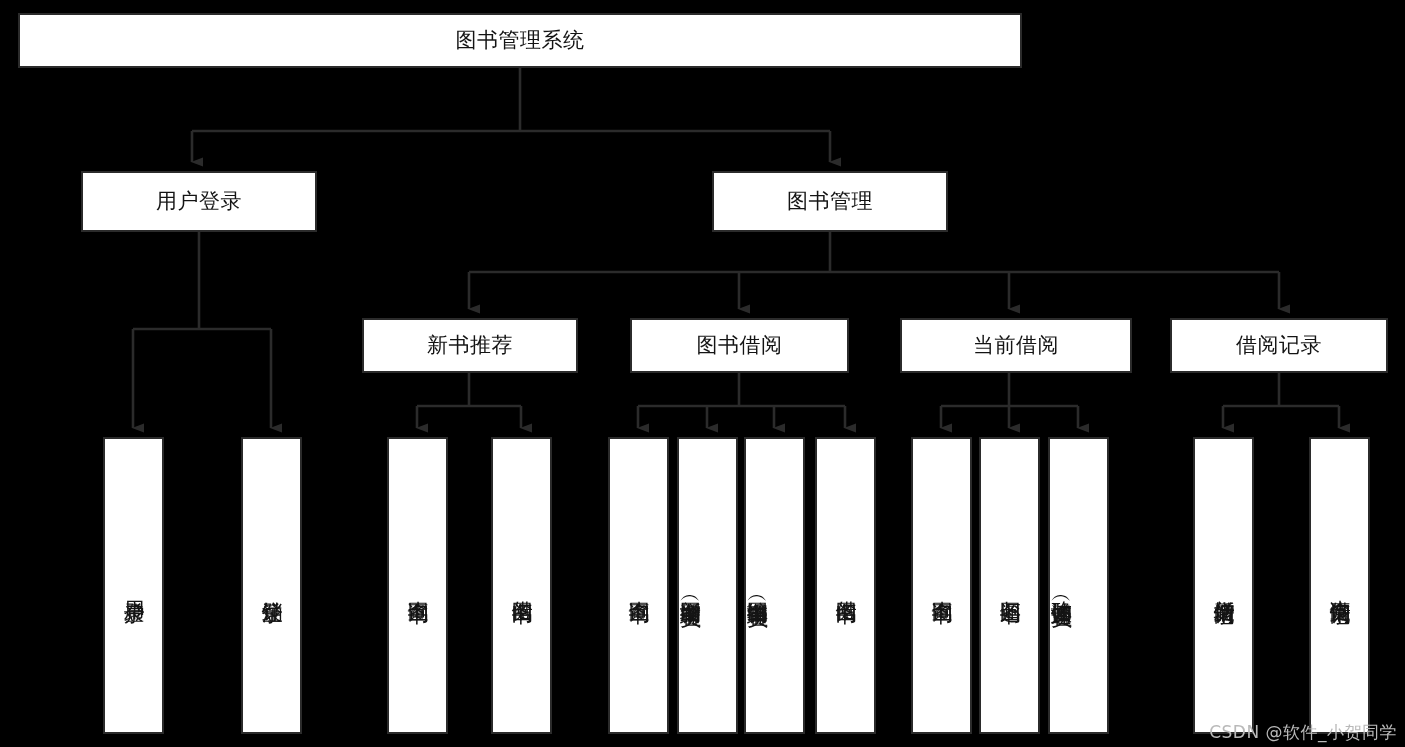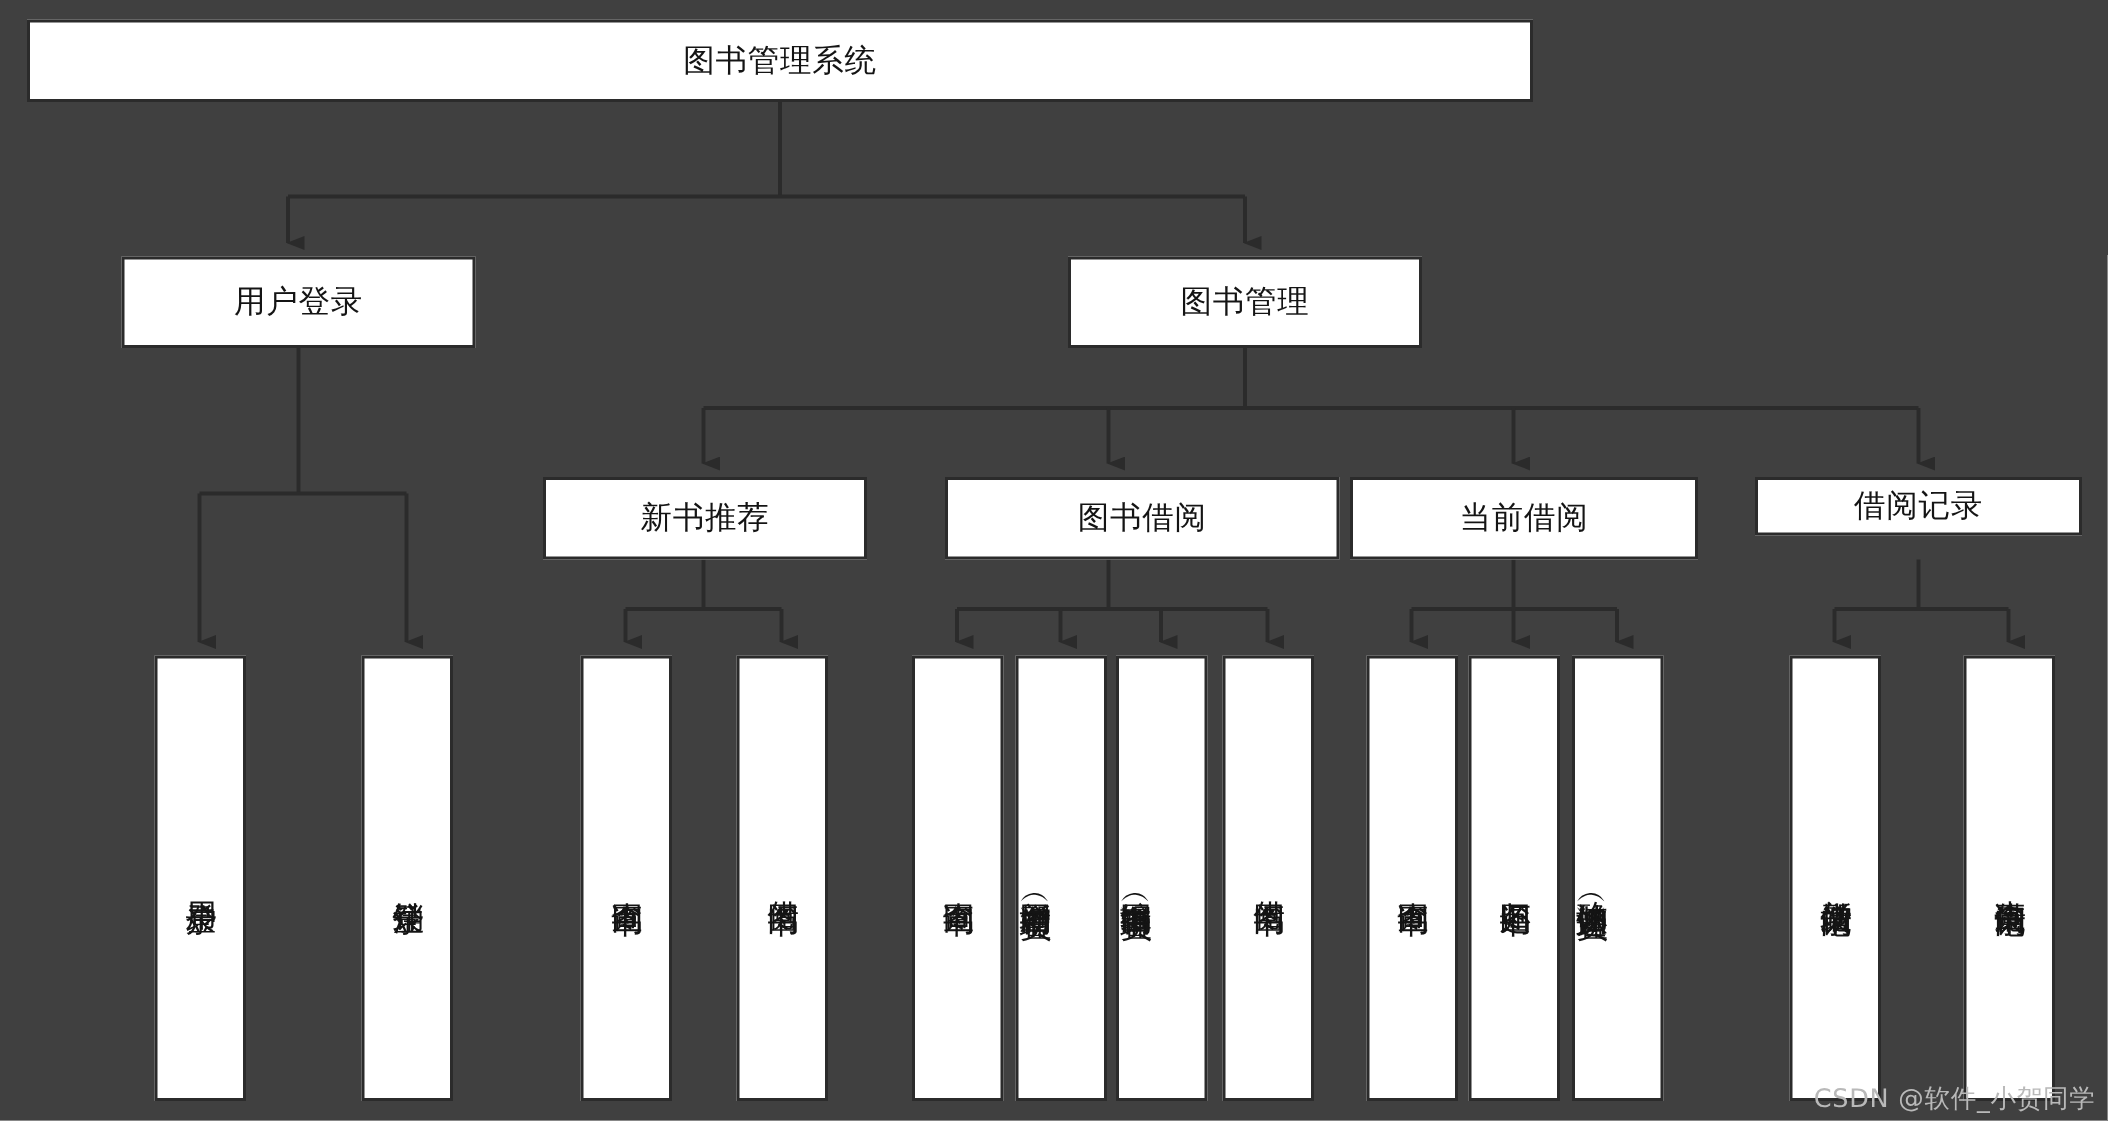--- a/index.html
+++ b/index.html
@@ -11,21 +11,21 @@
   body {
     width: 1405px;
     height: 747px;
     font-family: "DejaVu Sans", "Liberation Sans", sans-serif;
     overflow: hidden;
   }
   #diagram-root {
     position: relative;
     width: 1405px;
     height: 747px;
-    background: #404040;
+    background: #000000;
   }
   svg.connectors {
     position: absolute;
     left: 0;
     top: 0;
     width: 1405px;
     height: 747px;
     pointer-events: none;
   }
   .node {
@@ -140,27 +140,27 @@
   <div class="node horizontal" style="left:81px; top:171px; width:236px; height:61px;">
     <span class="node-label">用户登录</span>
   </div>
   <div class="node horizontal" style="left:362px; top:318px; width:216px; height:55px;">
     <span class="node-label">新书推荐</span>
   </div>
 
   <div class="node horizontal" style="left:712px; top:171px; width:236px; height:61px;">
     <span class="node-label">图书管理</span>
   </div>
-  <div class="node horizontal" style="left:630px; top:318px; width:263px; height:55px;">
+  <div class="node horizontal" style="left:630px; top:318px; width:219px; height:55px;">
     <span class="node-label">图书借阅</span>
   </div>
   <div class="node horizontal" style="left:900px; top:318px; width:232px; height:55px;">
     <span class="node-label">当前借阅</span>
   </div>
-  <div class="node horizontal" style="left:1170px; top:318px; width:218px; height:39px;">
+  <div class="node horizontal" style="left:1170px; top:318px; width:218px; height:55px;">
     <span class="node-label">借阅记录</span>
   </div>
 
   <div class="node vertical center-text" style="left:103px; top:437px; width:61px; height:297px;">
     <span class="node-label">用户登录</span>
   </div>
   <div class="node vertical center-text" style="left:241px; top:437px; width:61px; height:297px;">
     <span class="node-label">注销登录</span>
   </div>
 

